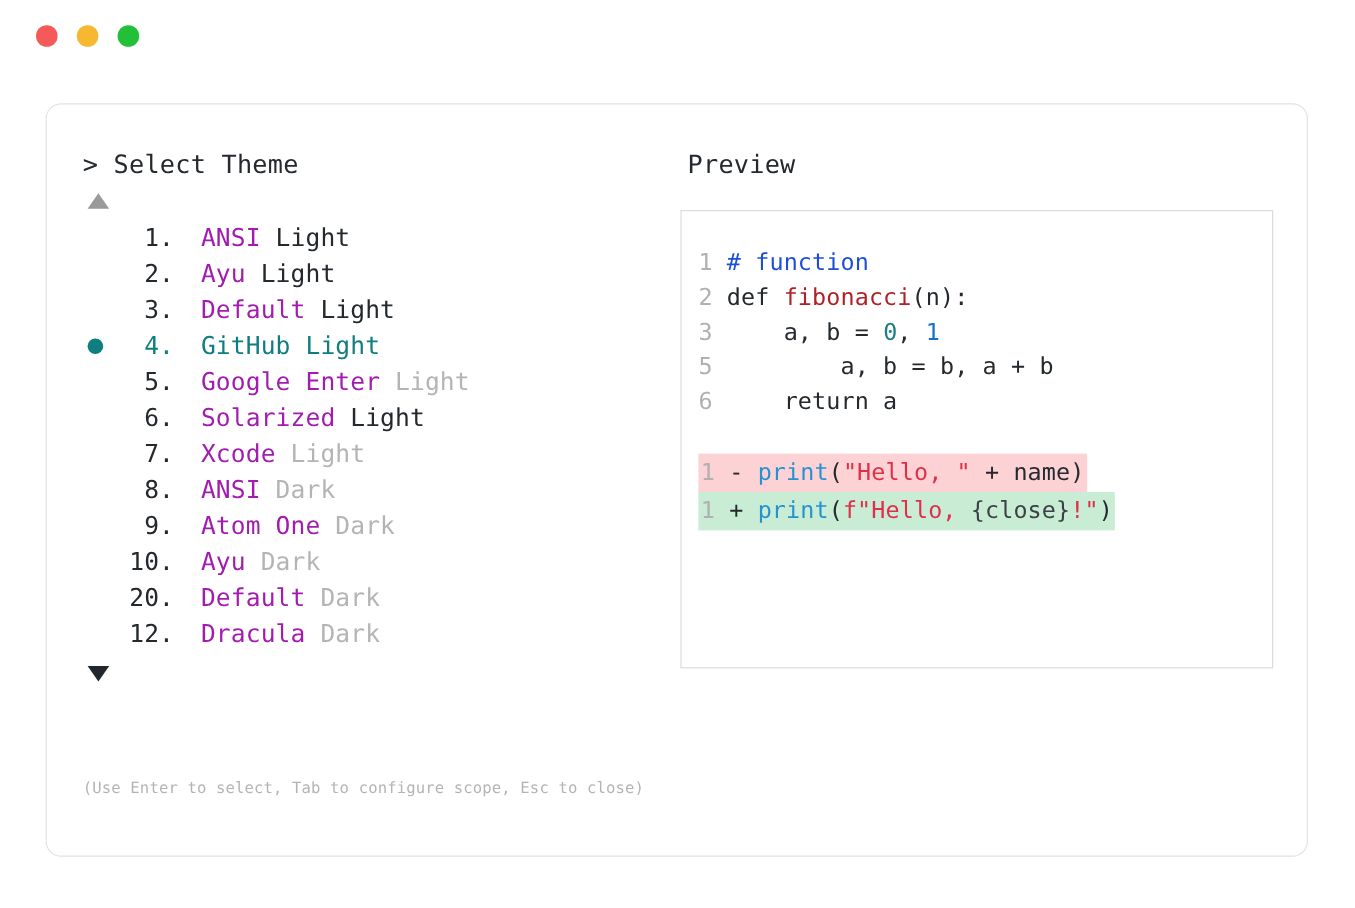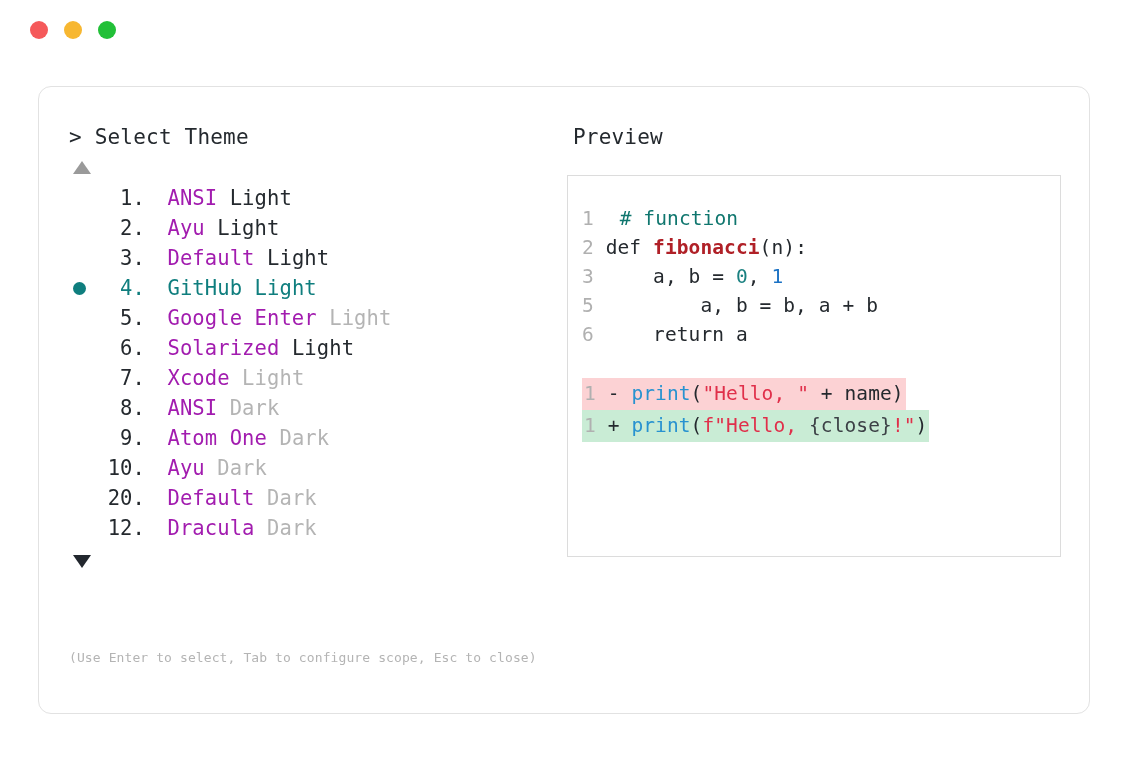--- a/index.html
+++ b/index.html
@@ -146,22 +146,22 @@
   .code-line {
     font-size: 19.5px;
     line-height: 29px;
     white-space: pre;
     color: #24292e;
     letter-spacing: 0.1px;
   }
   .code-line.spacer { height: 29px; }
 
   .ln { color: #b0b0b0; }
-  .tok-comment { color: #0f766e; margin-left: 14px; }
-  .tok-fn      { color: #b02027; font-weight: bold; text-align: center; }
+  .tok-comment { color: #1d4ed8; }
+  .tok-fn      { color: #b02027; font-weight: normal; text-align: center; }
   .tok-num-t   { color: #1a8080; }
   .tok-num-b   { color: #1b72c4; }
   .tok-builtin { color: #2792d0; }
   .tok-str     { color: #e02f4a; }
   .tok-plain   { color: #3c4146; }
 
   .diff-line { display: inline-block; padding: 1px 2px 2px 2px; }
   .diff-del  { background: #fcd2d4; }
   .diff-add  { background: #c9ecd5; }
 

